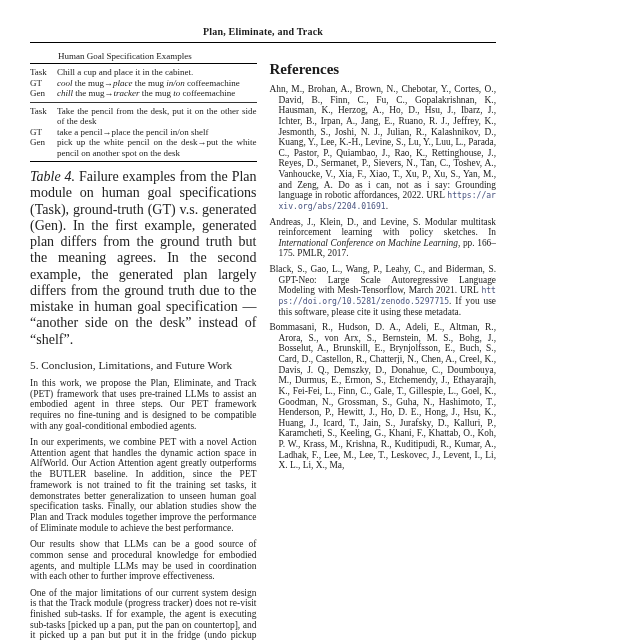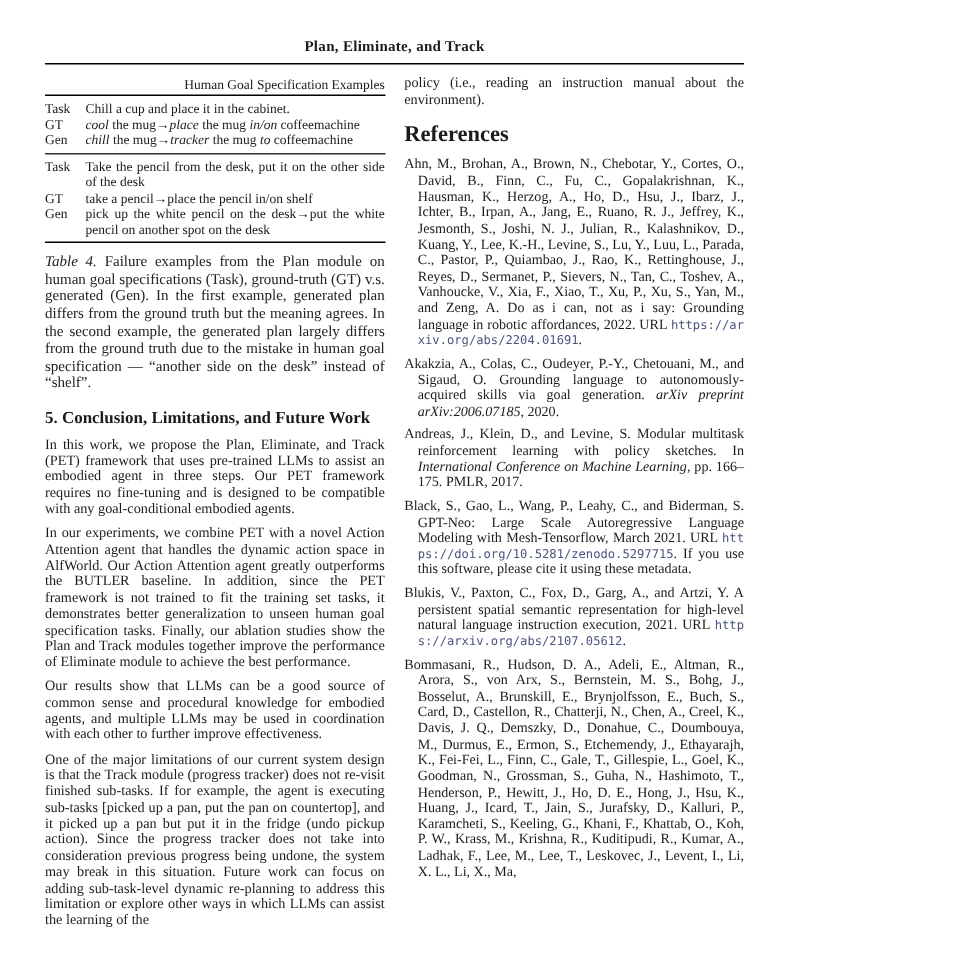--- a/index.html
+++ b/index.html
@@ -12,33 +12,33 @@
   .page { width: 526px; height: 640px; padding: 26px 30px 0 30px; overflow: hidden; }
 
   .running-head { text-align: center; font-weight: bold; font-size: 10px; letter-spacing: 0.2px; }
   .head-rule { border-top: 1px solid #000; margin-top: 5px; margin-bottom: 8px; }
 
   .columns { display: flex; gap: 13px; }
   .col { width: 283.5px; }
 
   
   .tbl { font-size: 9px; line-height: 1.14; }
-  .tbl-header { text-align: right; padding: 0 0 2px 28px; font-size: 9px; }
+  .tbl-header { text-align: left; padding: 0 0 2px 28px; font-size: 9px; }
   .tbl-rule { border-top: 1px solid #000; }
   .t-group { padding: 2px 0 3px 0; font-family: Liberation Serif, serif; }
   .t-group + .t-group { border-top: 0.8px solid #333; }
   .t-row { display: flex; margin: 0.5px 0; }
   .t-label { flex: 0 0 27px; }
   .t-text { flex: 1; text-align: justify; }
 
-  .caption { font-size: 10px; line-height: 1.16; text-align: justify; margin-top: 7px; color: #222; }
+  .caption { font-size: 14px; line-height: 1.16; text-align: justify; margin-top: 7px; color: #222; }
   .cap-label { font-style: italic; }
 
   h2.section-h {
-    font-size: 11.3px; line-height: 1.15; font-weight: bold;
+    font-size: 11.3px; line-height: 1.15; font-weight: normal;
     margin: 11px 0 6px 0; padding-left: 15px; text-indent: -15px;
   }
   h2.refs-h { font-size: 15px; font-weight: bold; margin: 10px 0 6px 0; }
 
   .body-paras p { font-size: 9.5px; line-height: 1.13; text-align: justify; margin-bottom: 5.5px; }
   p.overflow { font-size: 9.5px; line-height: 1.13; text-align: justify; }
 
   .ref-list .ref {
     font-size: 9.4px; line-height: 1.13; text-align: justify;
     padding-left: 9px; text-indent: -9px; margin-bottom: 5px;
@@ -108,28 +108,25 @@
 
       <div class="body-paras">
           <p>In this work, we propose the Plan, Eliminate, and Track (PET) framework that uses pre-trained LLMs to assist an embodied agent in three steps. Our PET framework requires no fine-tuning and is designed to be compatible with any goal-conditional embodied agents.</p>
           <p>In our experiments, we combine PET with a novel Action Attention agent that handles the dynamic action space in AlfWorld. Our Action Attention agent greatly outperforms the BUTLER baseline. In addition, since the PET framework is not trained to fit the training set tasks, it demonstrates better generalization to unseen human goal specification tasks. Finally, our ablation studies show the Plan and Track modules together improve the performance of Eliminate module to achieve the best performance.</p>
           <p>Our results show that LLMs can be a good source of common sense and procedural knowledge for embodied agents, and multiple LLMs may be used in coordination with each other to further improve effectiveness.</p>
           <p>One of the major limitations of our current system design is that the Track module (progress tracker) does not re-visit finished sub-tasks. If for example, the agent is executing sub-tasks [picked up a pan, put the pan on countertop], and it picked up a pan but put it in the fridge (undo pickup action). Since the progress tracker does not take into consideration previous progress being undone, the system may break in this situation. Future work can focus on adding sub-task-level dynamic re-planning to address this limitation or explore other ways in which LLMs can assist the learning of the</p>
         </div>
     </div>
 
     <div class="col">
-      <p class="overflow">policy (i.e., reading an instruction manual about the environment).</p>
 
       <h2 class="refs-h">References</h2>
 
       <div class="ref-list">
           <div class="ref">Ahn, M., Brohan, A., Brown, N., Chebotar, Y., Cortes, O., David, B., Finn, C., Fu, C., Gopalakrishnan, K., Hausman, K., Herzog, A., Ho, D., Hsu, J., Ibarz, J., Ichter, B., Irpan, A., Jang, E., Ruano, R. J., Jeffrey, K., Jesmonth, S., Joshi, N. J., Julian, R., Kalashnikov, D., Kuang, Y., Lee, K.-H., Levine, S., Lu, Y., Luu, L., Parada, C., Pastor, P., Quiambao, J., Rao, K., Rettinghouse, J., Reyes, D., Sermanet, P., Sievers, N., Tan, C., Toshev, A., Vanhoucke, V., Xia, F., Xiao, T., Xu, P., Xu, S., Yan, M., and Zeng, A.  Do as i can, not as i say: Grounding language in robotic affordances, 2022. URL <span class="url">https://arxiv.org/abs/2204.01691</span>.</div>
-          <div class="ref">Akakzia, A., Colas, C., Oudeyer, P.-Y., Chetouani, M., and Sigaud, O.  Grounding language to autonomously-acquired skills via goal generation. <i>arXiv preprint arXiv:2006.07185</i>, 2020.</div>
           <div class="ref">Andreas, J., Klein, D., and Levine, S. Modular multitask reinforcement learning with policy sketches. In <i>International Conference on Machine Learning</i>, pp. 166–175. PMLR, 2017.</div>
           <div class="ref">Black, S., Gao, L., Wang, P., Leahy, C., and Biderman, S. GPT-Neo: Large Scale Autoregressive Language Modeling with Mesh-Tensorflow, March 2021. URL <span class="url">https://doi.org/10.5281/zenodo.5297715</span>. If you use this software, please cite it using these metadata.</div>
-          <div class="ref">Blukis, V., Paxton, C., Fox, D., Garg, A., and Artzi, Y. A persistent spatial semantic representation for high-level natural language instruction execution, 2021. URL <span class="url">https://arxiv.org/abs/2107.05612</span>.</div>
           <div class="ref">Bommasani, R., Hudson, D. A., Adeli, E., Altman, R., Arora, S., von Arx, S., Bernstein, M. S., Bohg, J., Bosselut, A., Brunskill, E., Brynjolfsson, E., Buch, S., Card, D., Castellon, R., Chatterji, N., Chen, A., Creel, K., Davis, J. Q., Demszky, D., Donahue, C., Doumbouya, M., Durmus, E., Ermon, S., Etchemendy, J., Ethayarajh, K., Fei-Fei, L., Finn, C., Gale, T., Gillespie, L., Goel, K., Goodman, N., Grossman, S., Guha, N., Hashimoto, T., Henderson, P., Hewitt, J., Ho, D. E., Hong, J., Hsu, K., Huang, J., Icard, T., Jain, S., Jurafsky, D., Kalluri, P., Karamcheti, S., Keeling, G., Khani, F., Khattab, O., Koh, P. W., Krass, M., Krishna, R., Kuditipudi, R., Kumar, A., Ladhak, F., Lee, M., Lee, T., Leskovec, J., Levent, I., Li, X. L., Li, X., Ma,</div>
         </div>
     </div>
 
   </div>
 </div>
 
 </body></html>

